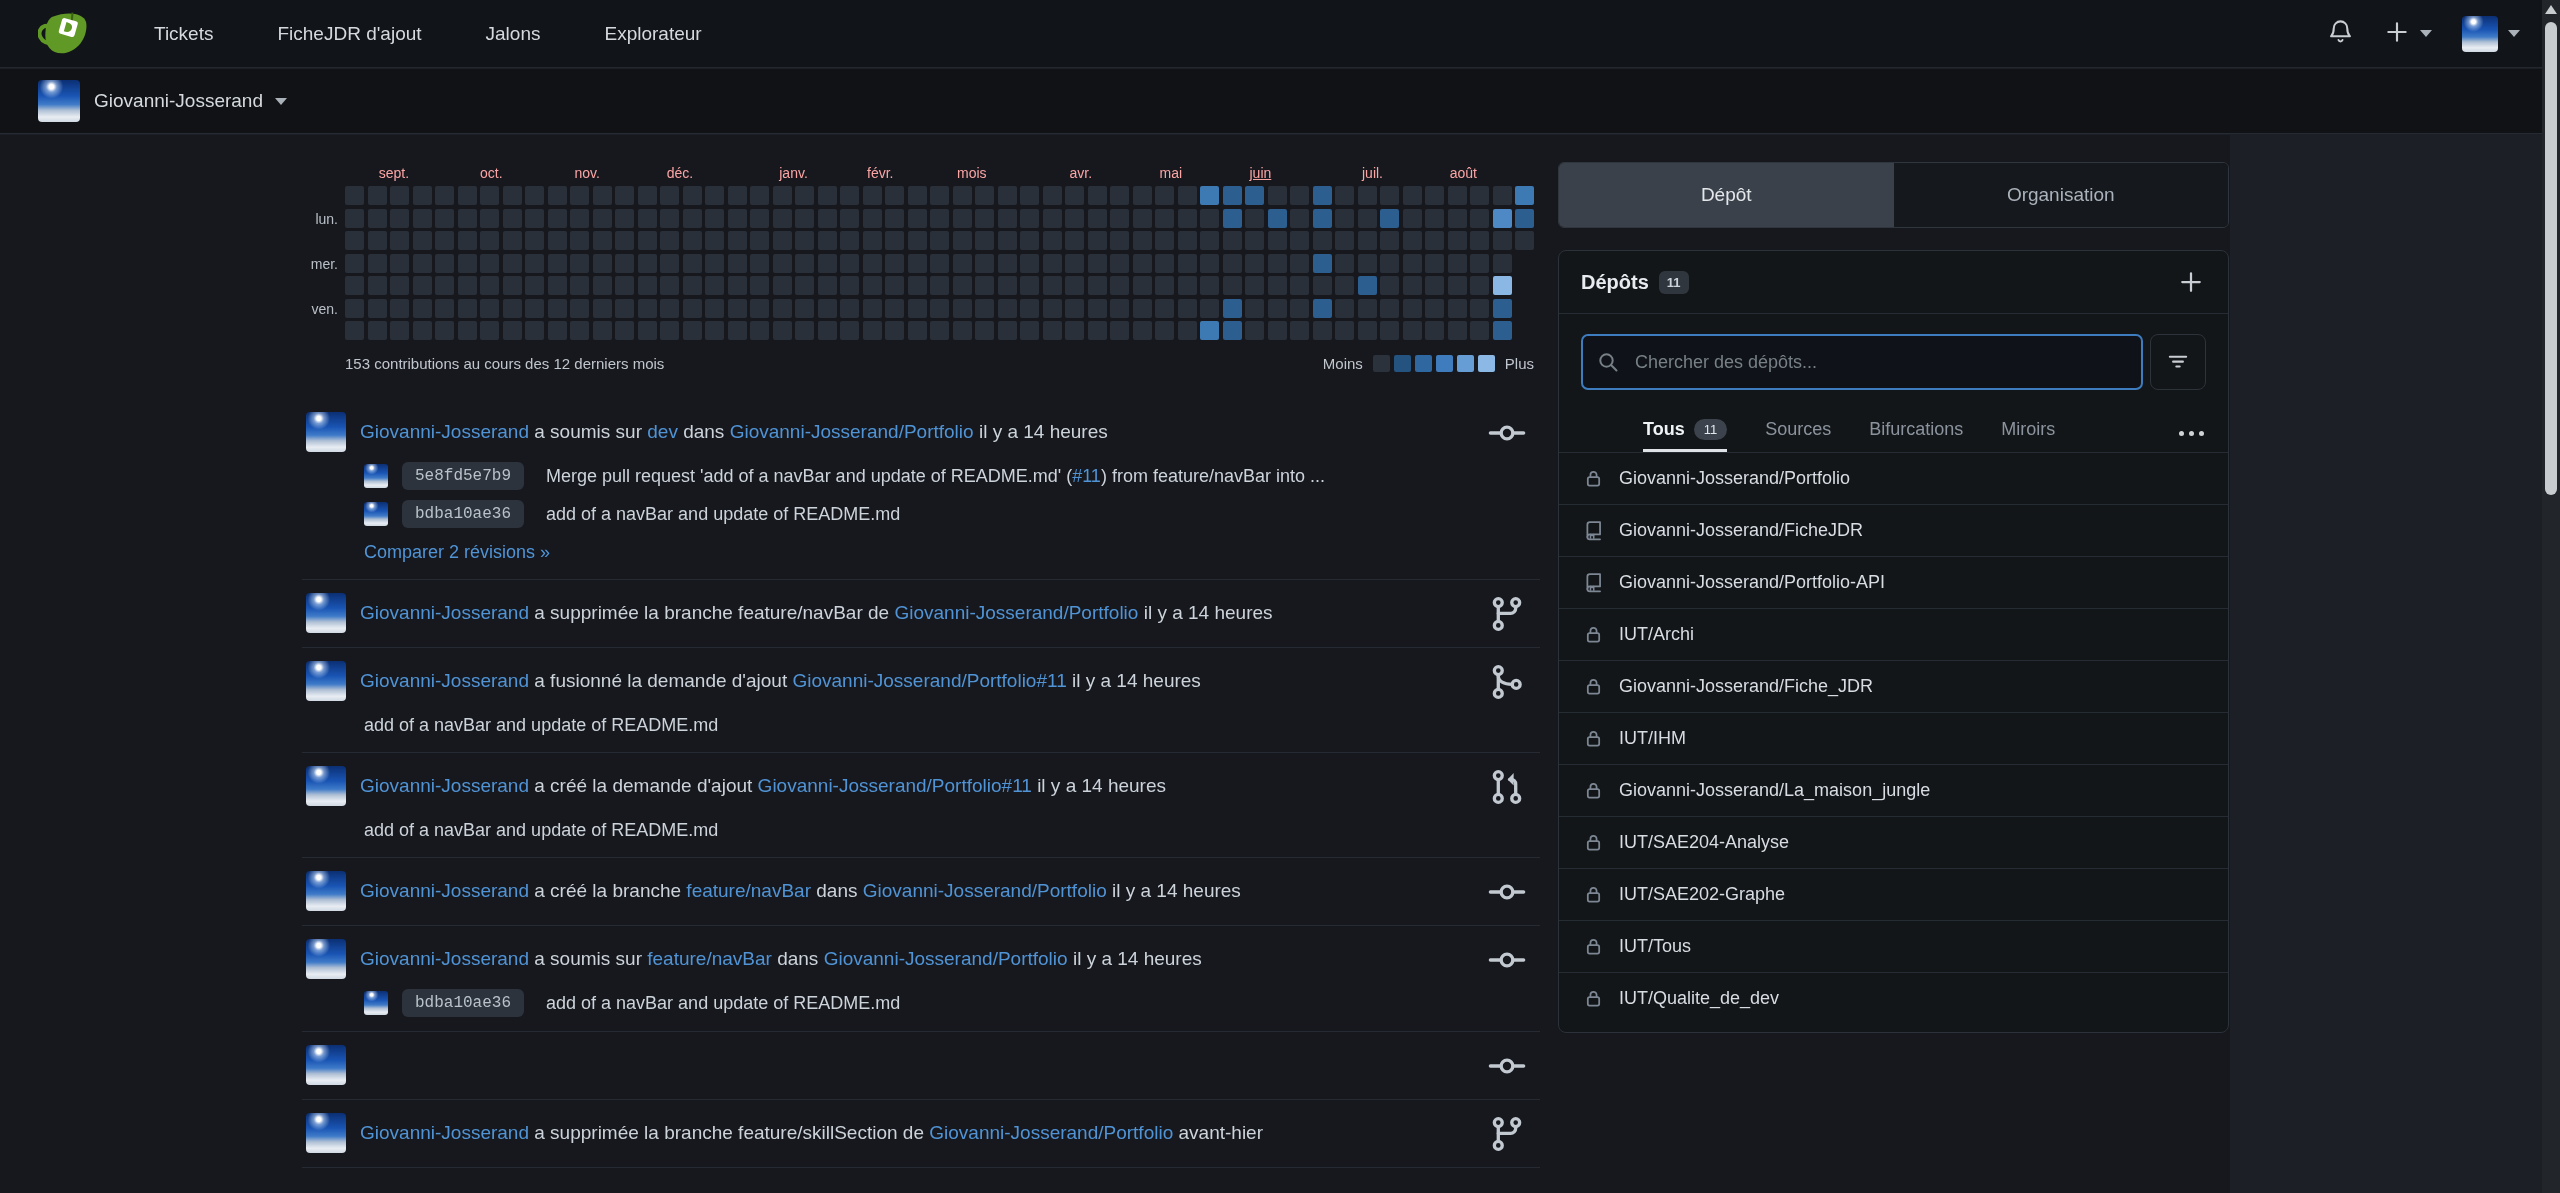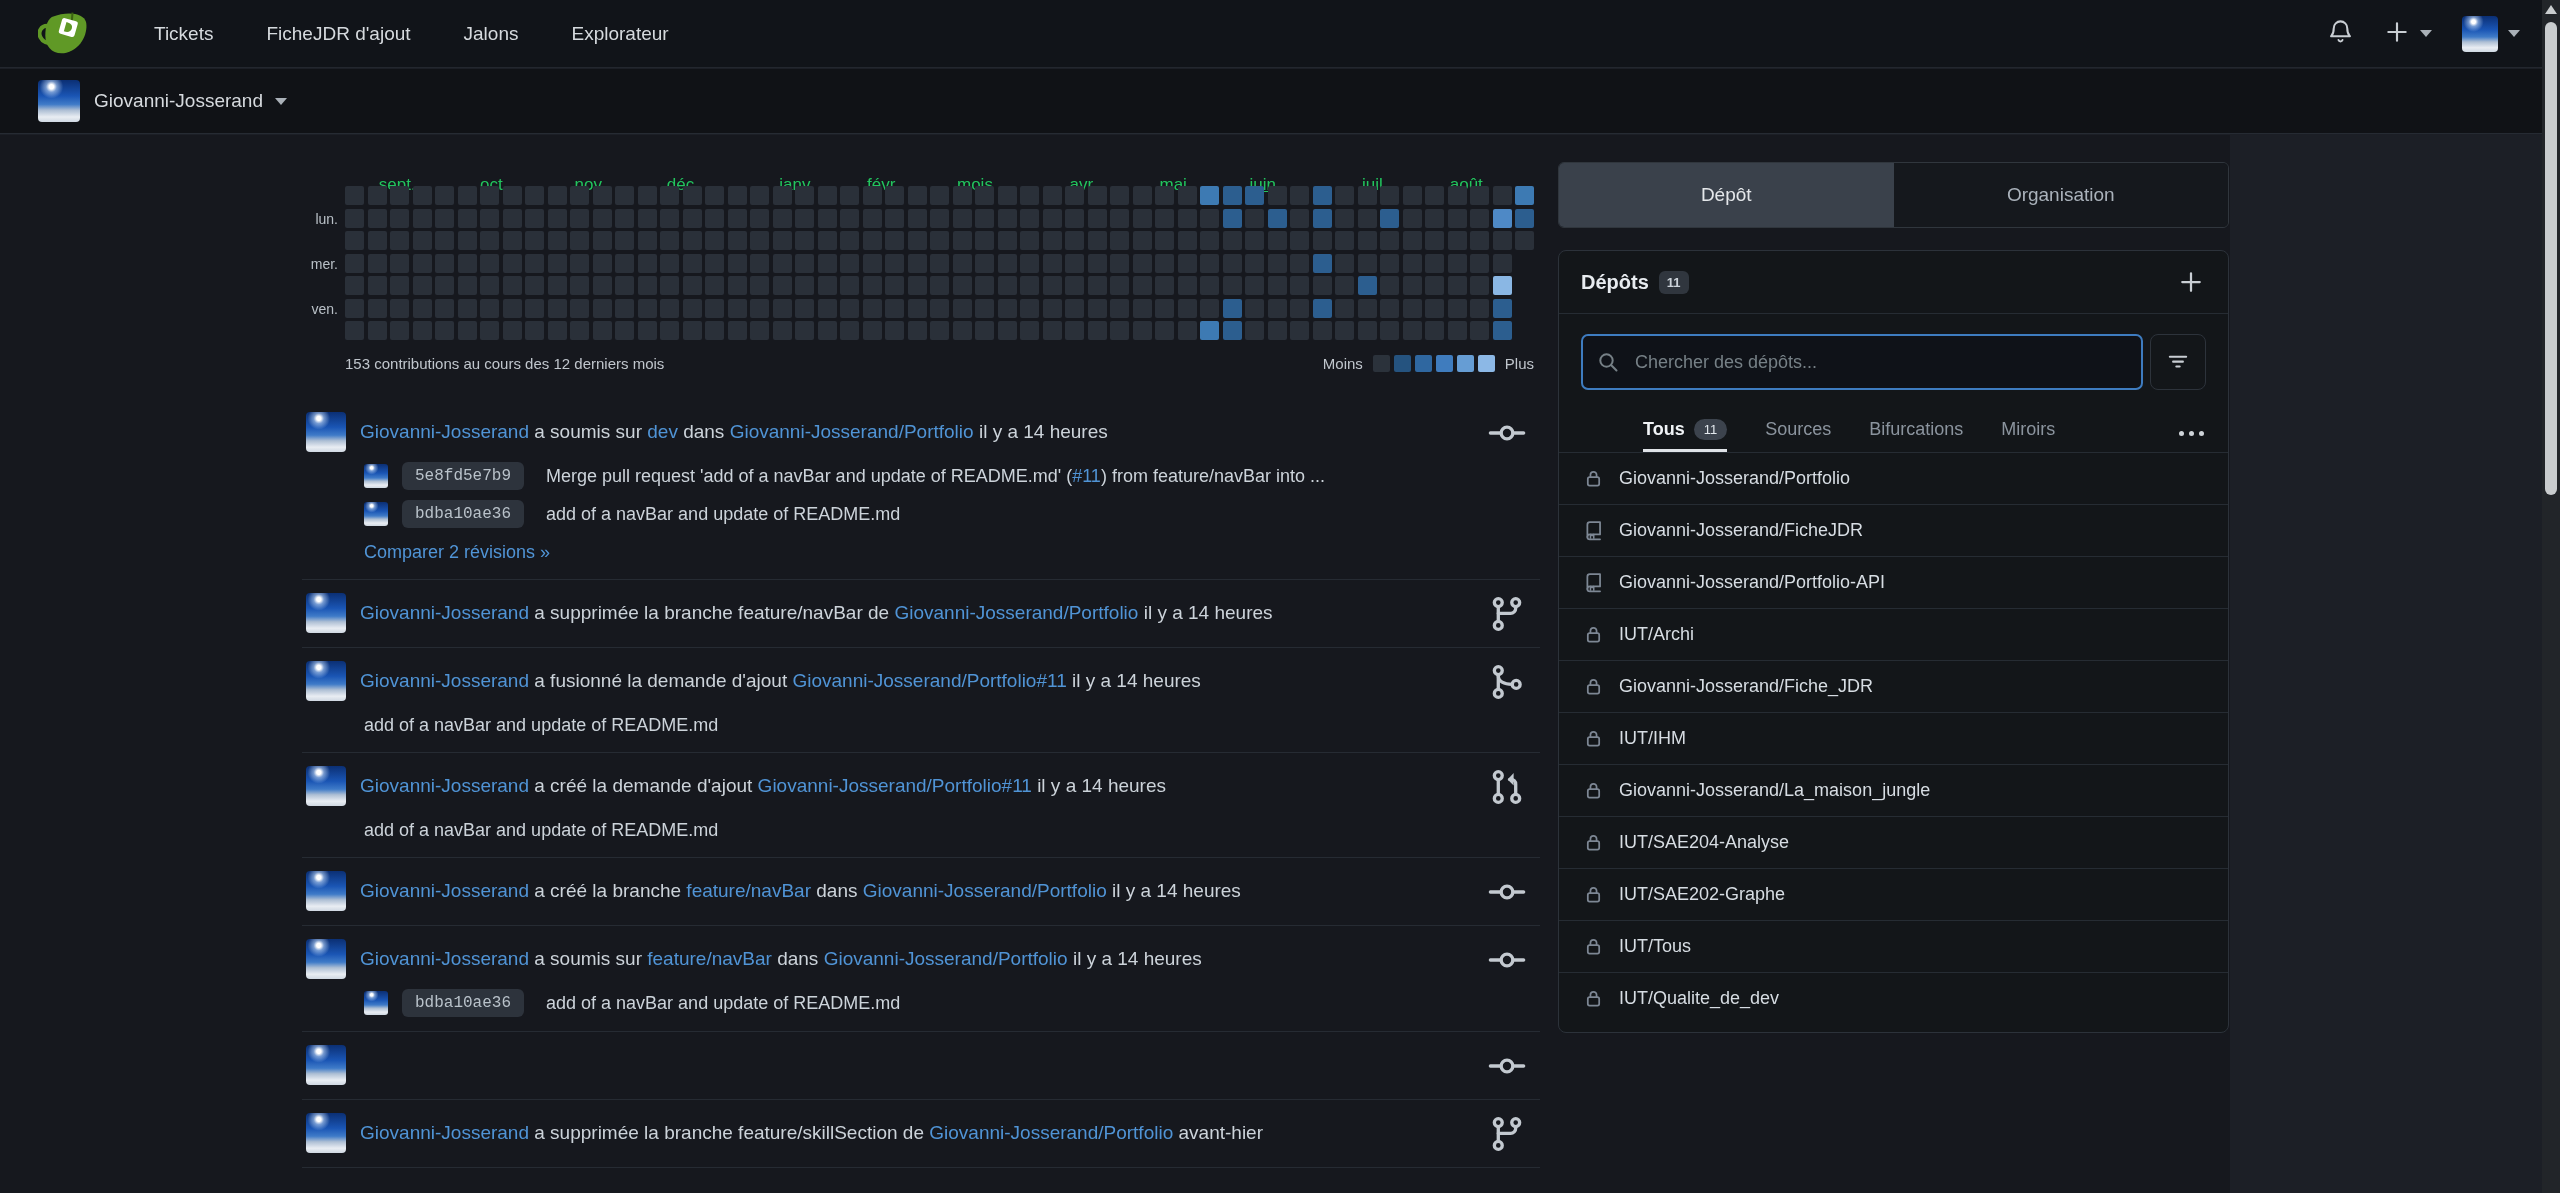--- a/index.html
+++ b/index.html
@@ -10,21 +10,21 @@
     color:#ccd3da;
     position:relative;
   }
   
   .navbar {
     position:absolute; left:0; top:0; width:2560px; height:68px;
     background:#111419; border-bottom:1px solid #23272e;
     display:flex; align-items:center; z-index:5;
   }
   .logo { width:52px; height:52px; margin-left:38px; cursor:pointer; }
-  .nav-items { display:flex; margin-left:40px; gap:5px; }
+  .nav-items { display:flex; margin-left:40px; gap:16px; }
   .nav-item { font-size:19px; color:#d6dade; padding:10px 24px; cursor:pointer; }
   .nav-right { position:absolute; right:40px; display:flex; align-items:center; gap:30px; }
   .icon-btn { display:flex; align-items:center; gap:10px; cursor:pointer; }
   .caret { width:0; height:0; border-left:6px solid transparent; border-right:6px solid transparent; border-top:7px solid #aab1b8; }
   
   .profile-bar {
     position:absolute; left:0; top:69px; width:2560px; height:65px;
     background:#101216; border-bottom:1px solid #262b33;
     display:flex; align-items:center; z-index:4;
   }
@@ -33,21 +33,21 @@
       radial-gradient(circle at 32% 16%, #ffffff 0 5%, rgba(200,225,255,.55) 12%, rgba(255,255,255,0) 26%),
       linear-gradient(180deg,#0b2f74 0%, #1a55b4 38%, #3f7bc8 58%, #aebfd4 72%, #e9edf3 88%, #cfd8e2 100%);
     border-radius:4px; flex:none;
   }
   .avatar.lg { width:42px; height:42px; margin-left:38px; }
   .profile-name { font-size:19px; color:#d6dade; margin:0 12px 0 14px; cursor:pointer; }
   
   .content-bg { position:absolute; left:0; top:135px; width:2230px; height:1058px; background:#16181e; }
   
   .heatmap { position:absolute; left:302px; top:165px; width:1232px; height:215px; }
-  .hm-month { position:absolute; top:10px; font-size:17px; color:#22c55e; }
+  .hm-month { position:absolute; top:0; font-size:14px; color:#fca5a5; }
   .hm-day { position:absolute; left:0; width:36px; text-align:right; font-size:14px; color:#b9c0c7; }
   .hm-cell { position:absolute; width:19px; height:19px; border-radius:2px; }
   .hm-footer { position:absolute; left:43px; right:0; top:190px; display:flex; align-items:center; font-size:15px; color:#c0c6cd; }
   .hm-legend { margin-left:auto; display:flex; align-items:center; gap:4px; }
   .hm-legend .sq { width:17px; height:17px; border-radius:2px; }
   .hm-legend .lbl { font-size:15px; color:#c0c6cd; }
   .hm-legend .lbl.less { margin-right:6px; } .hm-legend .lbl.more { margin-left:6px; }
   
   .feed { position:absolute; left:302px; top:399px; width:1238px; }
   .feed-entry { position:relative; padding:13px 90px 14px 4px; border-bottom:1px solid #262b33; }

